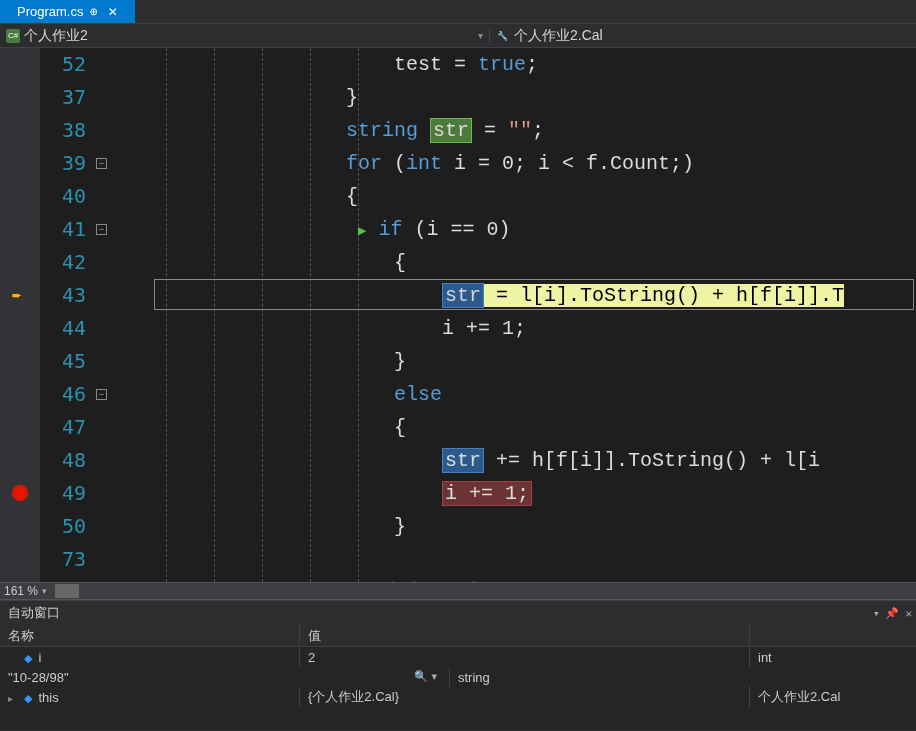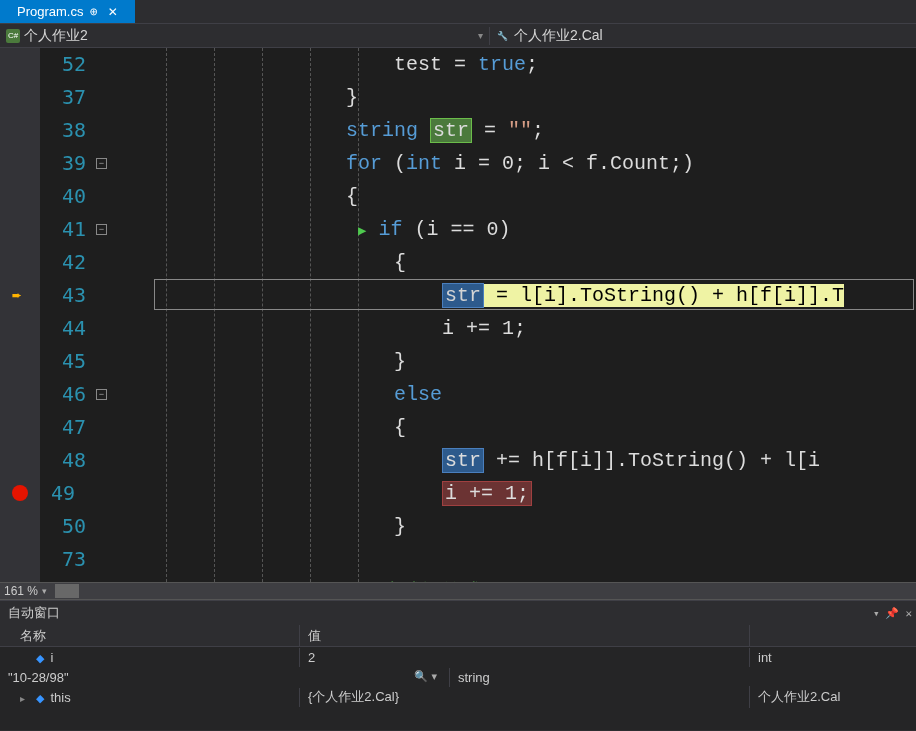--- a/index.html
+++ b/index.html
@@ -212,21 +212,21 @@
   color: #aaa;
 }
 .auto-table-head {
   height: 22px;
   display: flex;
   background: #2d2d30;
   border-bottom: 1px solid #3f3f46;
   font-size: 13px;
   color: #ccc;
 }
-.col-name { width: 300px; padding: 2px 20px; border-right: 1px solid #3f3f46; }
+.col-name { width: 300px; padding: 2px 8px; border-right: 1px solid #3f3f46; }
 .col-value { width: 450px; padding: 2px 8px; border-right: 1px solid #3f3f46; }
 .col-type { flex: 1; padding: 2px 8px; }
 .auto-row {
   height: 20px;
   display: flex;
   font-size: 13px;
   color: #ccc;
   align-items: center;
 }
 .row-icon { color: #3794ff; font-size: 11px; margin-right: 6px; }
@@ -268,21 +268,21 @@
       <div style="height: 33px;">39</div>
       <div style="height: 33px;">40</div>
       <div style="height: 33px;">41</div>
       <div style="height: 33px;">42</div>
       <div style="height: 33px;">43</div>
       <div style="height: 33px;">44</div>
       <div style="height: 33px;">45</div>
       <div style="height: 33px;">46</div>
       <div style="height: 33px;">47</div>
       <div style="height: 33px;">48</div>
-      <div style="height: 33px; text-align: center;">49</div>
+      <div style="height: 33px;">49</div>
       <div style="height: 33px;">50</div>
       <div style="height: 33px;">73</div>
       <div style="height: 33px;">52</div>
     </div>
   <div class="fold-gutter" id="fold-col">
       <div class="fold-box" style="top: 110px;">−</div>
       <div class="fold-box" style="top: 176px;">−</div>
       <div class="fold-box" style="top: 341px;">−</div>
     </div>
   <div class="code-area" id="code-col">

